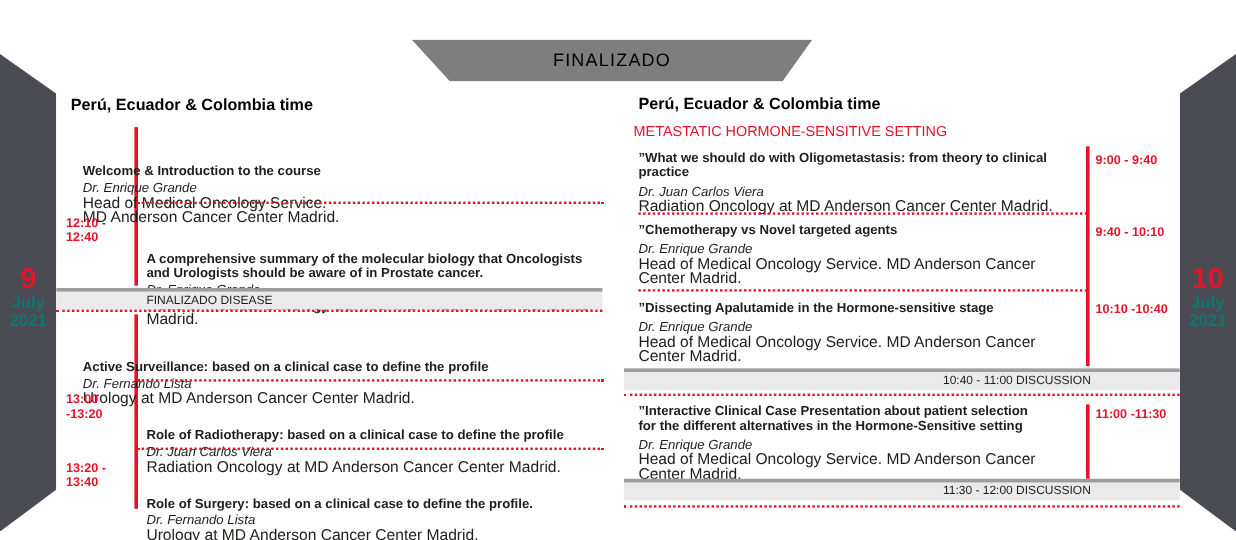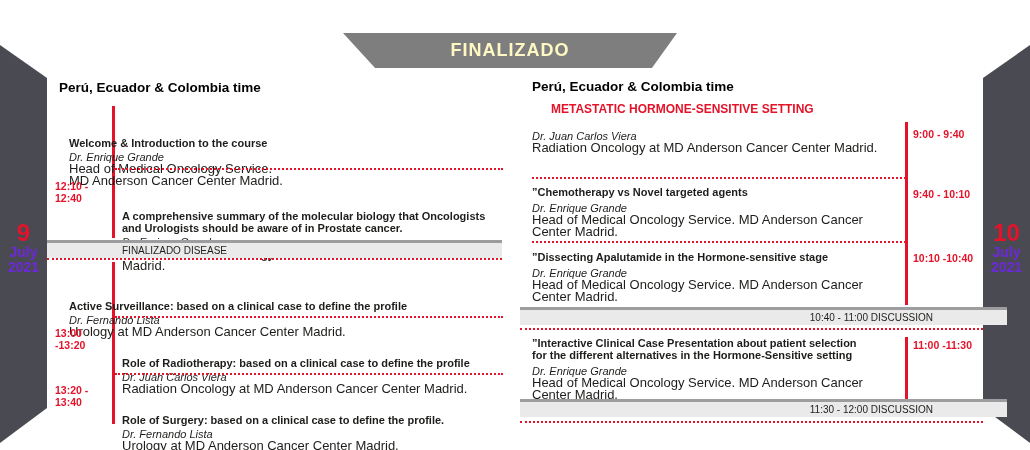--- a/index.html
+++ b/index.html
@@ -11,37 +11,37 @@
   }
   .abs{position:absolute;}
 
   
   .banner{
     left:343px;top:33px;width:334px;height:35px;
     background:#7e7e7e;
     clip-path:polygon(0 0,100% 0,92.5% 100%,9.6% 100%);
     display:flex;align-items:center;justify-content:center;
   }
-  .banner span{color:#fef9c3;font-weight:bold;font-size:18px;letter-spacing:1px;}
+  .banner span{color:#000000;font-weight:normal;font-size:15px;letter-spacing:1px;}
 
   
   .edge{width:47px;height:398px;top:45px;background:#4a4a53;}
   .edge-left{left:0;clip-path:polygon(0 0,100% 8.3%,100% 91.2%,0 100%);}
   .edge-right{left:983px;clip-path:polygon(0 8.3%,100% 0,100% 100%,0 91.2%);}
   .day{width:47px;top:221px;text-align:center;font-weight:bold;line-height:15px;}
   .day .num{font-size:24px;line-height:24px;color:#e4132a;}
-  .day .mo,.day .yr{font-size:14px;color:#6d28d9;}
+  .day .mo,.day .yr{font-size:14px;color:#0f766e;}
   .day-left{left:0;}
   .day-right{left:983px;}
 
   
   .tz{color:#000000;font-weight:bold;font-size:13.5px;}
   .tz-left{left:59px;top:80px;}
   .tz-right{left:532px;top:79px;}
-  .setting{left:551px;top:102px;color:#e4132a;font-weight:bold;font-size:12px;}
+  .setting{left:528px;top:102px;color:#e4132a;font-weight:normal;font-size:12px;}
 
   
   .vline{width:2.5px;background:#e4132a;}
 
   
   .sess-l{left:55px;width:452px;display:flex;}
   .sess-r{left:532px;width:365px;}
   .time-l{width:53px;flex:0 0 53px;color:#e4132a;font-weight:bold;font-size:10.5px;padding-top:1px;}
   .time-r{width:70px;color:#e4132a;font-weight:bold;font-size:10.5px;}
   .content-l{margin-left:14px;margin-top:31px;}
@@ -49,21 +49,21 @@
   .speaker{font-style:italic;font-size:11px;line-height:12px;margin-top:2px;}
   .sess-r .speaker{margin-top:4px;}
   .affil{font-size:13px;line-height:11.5px;white-space:pre-line;}
 
   
   .dots{border-top:2px dotted #e4132a;height:0;}
 
   
   .band{
     background:#eaeaea;border-top:3px solid #9d9da0;height:15px;
-    font-size:10px;line-height:15px;color:#1d1d1b;box-sizing:content-box;padding-left:24px;
+    font-size:10px;line-height:15px;color:#1d1d1b;box-sizing:content-box;
   }
   .band-left{left:47px;top:240px;width:455px;padding-left:75px;width:380px;}
   .band-r{left:520px;width:389px;padding-right:74px;text-align:right;}
 </style>
 </head>
 <body>
 
 <div class="abs banner">
   <span>FINALIZADO</span>
 </div>
@@ -140,20 +140,21 @@
   </div>
 </div>
 
 <div class="abs tz tz-right">Perú, Ecuador &amp; Colombia time</div>
 <div class="abs setting">METASTATIC HORMONE-SENSITIVE SETTING</div>
 
 <div class="abs vline" style="left:905px;top:122px;height:183px;"></div>
 <div class="abs vline" style="left:905px;top:337px;height:63px;"></div>
 
 <div class="abs sess-r" style="top:126px;">
+  <div class="title">”What we should do with Oligometastasis: from theory to clinical practice</div>
   <div class="speaker">Dr. Juan Carlos Viera</div>
   <div class="affil">Radiation Oncology at MD Anderson Cancer Center Madrid.</div>
 </div>
 <div class="abs time-r" style="left:913px;top:128px;">9:00 - 9:40</div>
 <div class="abs dots" style="left:532px;top:177px;width:374px;"></div>
 
 <div class="abs sess-r" style="top:186px;">
   <div class="title">”Chemotherapy vs Novel targeted agents</div>
   <div class="speaker">Dr. Enrique Grande</div>
   <div class="affil">Head of Medical Oncology Service. MD Anderson Cancer Center Madrid.</div>

